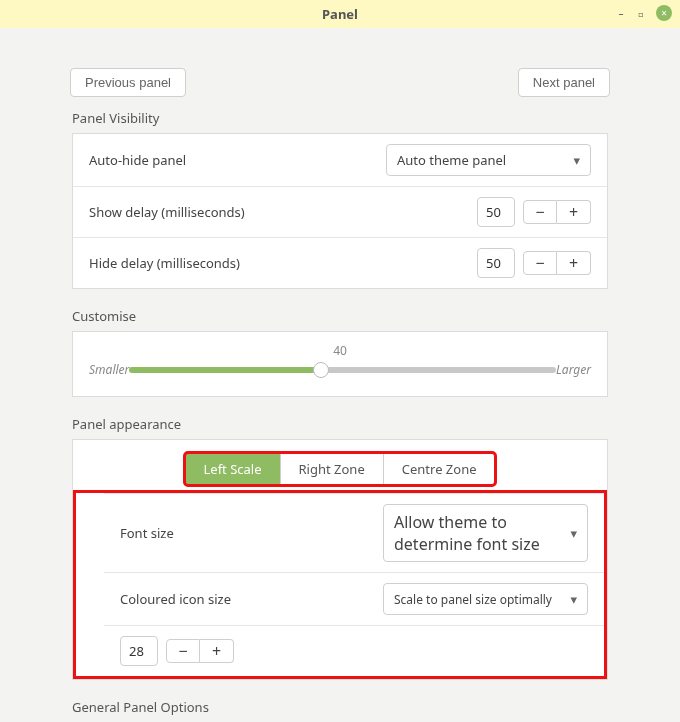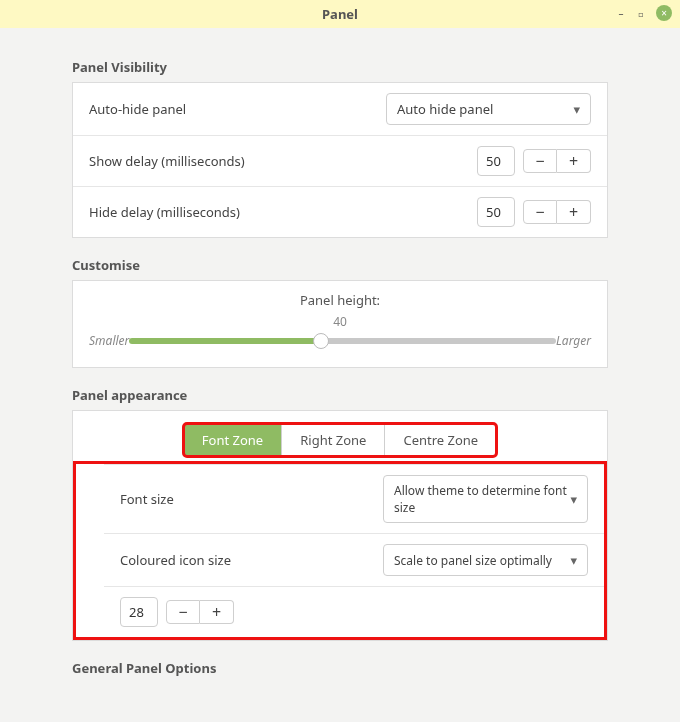--- a/index.html
+++ b/index.html
@@ -28,21 +28,21 @@
     width: 16px; height: 16px; border-radius: 50%; background:#8fbb63;
     display:inline-flex; align-items:center; justify-content:center;
     color:#fff; font-size:10px; line-height:1;
   }
   .content { padding: 20px 60px 20px 60px; }
   .navrow { display:flex; justify-content: space-between; margin: 20px 10px 12px; }
   .btn {
     border: 1px solid #cfcfcf; background:#fff; color:#666; padding:6px 14px;
     border-radius:4px; font-size:13px;
   }
-  .section-title { font-weight:bold; color:#555; margin: 10px 12px 6px; }
+  .section-title { font-weight:normal; color:#555; margin: 10px 12px 6px; }
   .card { background:#fff; border:1px solid #dcdcdc; margin:0 12px; }
   .row { display:flex; align-items:center; justify-content:space-between; padding:10px 16px; border-top:1px solid #e6e6e6; min-height:44px;gap:8px;}
   .card .row:first-child { border-top:none; }
   .row-label { color:#444; }
   .combo {
     display:flex; align-items:center; justify-content:space-between;
     border:1px solid #cfcfcf; border-radius:4px; padding:6px 10px; width:205px;
     background:#fff; color:#444; font-size:13px;
   }
   .combo .chev { color:#666; }
@@ -89,27 +89,31 @@
   <span class="title">Panel</span>
   <div class="controls">
     <span class="win-btn">–</span>
     <span class="win-btn" style="font-size:8px;">▫</span>
     <span class="win-close">×</span>
   </div>
 </div>
 
 <div class="content">
 
+  <div class="navrow">
+    <button class="btn">Previous panel</button>
+    <button class="btn">Next panel</button>
+  </div>
 
   <div class="section-title">Panel Visibility</div>
   <div class="card">
     <div class="row">
       <span class="row-label">Auto-hide panel</span>
       <div class="combo">
-        <span>Auto hide panel</span>
+        <span>Auto theme panel</span>
         <span class="chev">▾</span>
       </div>
     </div>
     <div class="row">
       <span class="row-label">Show delay (milliseconds)</span>
       <div class="spinner">
         <div class="spin-val">50</div>
         <div class="spin-btn minus">−</div>
         <div class="spin-btn plus">+</div>
       </div>
@@ -120,46 +124,45 @@
         <div class="spin-val">50</div>
         <div class="spin-btn minus">−</div>
         <div class="spin-btn plus">+</div>
       </div>
     </div>
   </div>
 
   <div class="section-title" style="margin-top:18px;">Customise</div>
   <div class="card">
     <div class="slider-wrap">
-      <div class="slider-title">Panel height:</div>
       <div class="slider-value">40</div>
       <div class="slider-row">
         <span class="slider-ends">Smaller</span>
         <div class="slider-track">
           <div class="slider-thumb"></div>
         </div>
         <span class="slider-ends">Larger</span>
       </div>
     </div>
   </div>
 
   <div class="section-title" style="margin-top:18px;">Panel appearance</div>
   <div class="card">
     <div class="tabrow">
       <div class="tabs hl" style="padding:0;">
-        <div class="tab active">Font Zone</div>
+        <div class="tab active">Left Scale</div>
         <div class="tab">Right Zone</div>
         <div class="tab">Centre Zone</div>
       </div>
     </div>
     <div class="hl-block" style="margin:0;padding-left:28px;">
       <div class="row" style="border-top:1px solid #e6e6e6;">
         <span class="row-label">Font size</span>
         <div class="combo">
-          <span style="font-size:12px;">Allow theme to determine font size</span>
+          <span style="font-size:16px;">Allow theme to determine font size</span>
           <span class="chev">▾</span>
         </div>
       </div>
       <div class="row">
         <span class="row-label">Coloured icon size</span>
         <div class="combo">
           <span style="font-size:12px;">Scale to panel size optimally</span>
           <span class="chev">▾</span>
         </div>
       </div>

